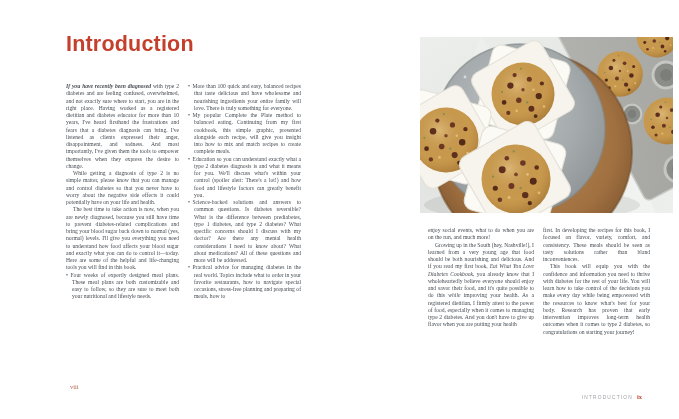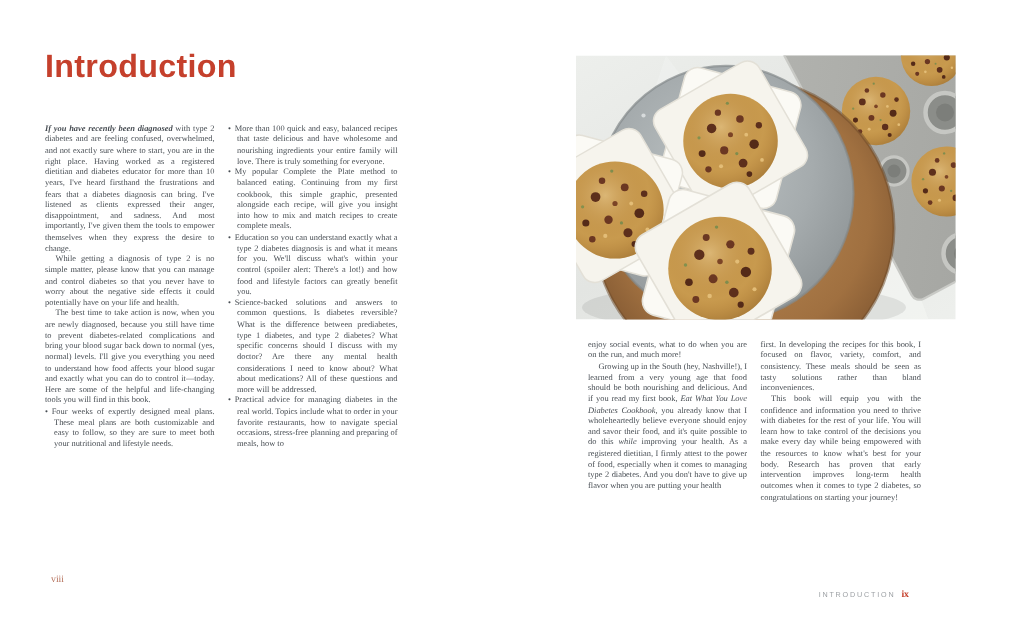--- a/index.html
+++ b/index.html
@@ -1,17 +1,17 @@
 <!DOCTYPE html>
 <html><head>
 <meta charset="utf-8">
 <style>
   html,body{margin:0;padding:0;}
   body{width:679px;height:419px;background:#ffffff;font-family:"Liberation Serif",serif;}
-  .spread{position:relative;width:637px;height:419px;background:#ffffff;overflow:hidden;}
+  .spread{position:relative;width:637px;height:419px;background:#ffffff;overflow:hidden;margin-left:36px;}
 
   .title{position:absolute;left:30px;top:32px;margin:0;
          font-family:"Liberation Sans",sans-serif;font-weight:700;
          font-size:21.5px;letter-spacing:0.2px;color:#c5402c;}
 
   .col{position:absolute;top:83px;text-align:justify;font-size:5.6px;
        line-height:7.25px;color:#464c52;}
   .col1{left:30px;width:113px;}
   .col2{left:152px;width:113px;}
   .col3{left:392px;top:227px;width:106px;}

